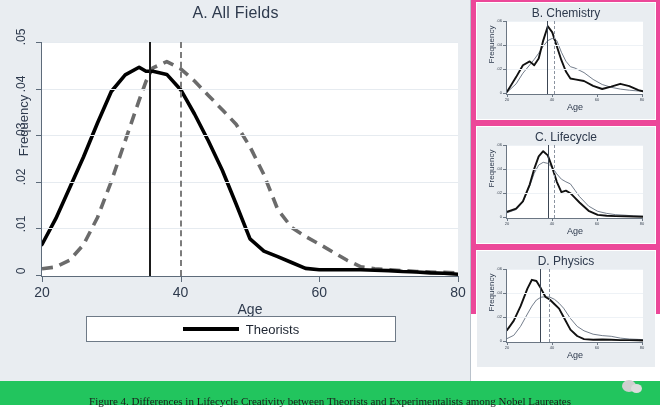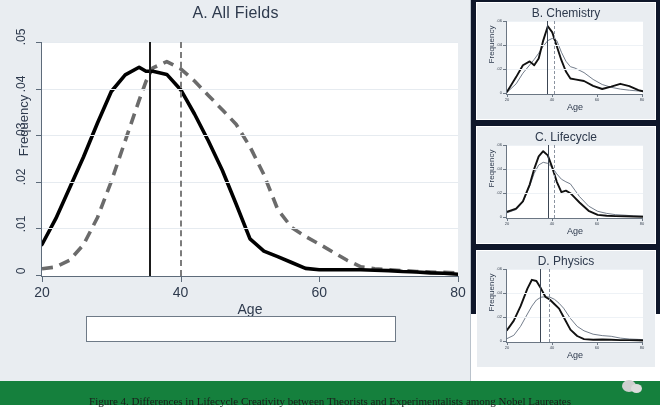--- a/index.html
+++ b/index.html
@@ -5,21 +5,21 @@
   html,body{margin:0;padding:0;}
   body{
     width:660px;height:417px;
     background:#ffffff;
     font-family:"Liberation Sans", sans-serif;
     overflow:hidden;
     position:relative;
   }
   .figure{
     position:absolute;left:0;top:0;width:660px;height:314px;
-    background:#0f172a;
+    background:#ec4899;
     box-sizing:border-box;
   }
   
   .main-panel{
     position:absolute;left:0;top:0;width:471px;height:381px;
     background:#e9edf1;
     box-sizing:border-box;
     border-right:1px solid #b9c2cb;
   }
   .main-title{
@@ -111,21 +111,21 @@
   }
   .sylabel-rot{
     position:absolute;left:-16px;top:37px;width:60px;text-align:center;
     font-size:8px;color:#2e3a4d;
     transform:rotate(-90deg);transform-origin:50% 50%;
   }
   .svline-solid{position:absolute;width:1px;background:#3c4654;}
   .svline-dashed{position:absolute;width:0;border-left:1px dashed #8b93a0;}
   
   .caption-area{
-    position:absolute;left:0;top:381px;width:660px;height:24px;background:#15803d;
+    position:absolute;left:0;top:381px;width:660px;height:24px;background:#22c55e;
   }
   .caption{
     position:absolute;left:0;top:14px;width:660px;text-align:center;
     font-family:"Liberation Serif", serif;
     font-size:11px;color:#1b1b1b;
   }
   .watermark{
     position:absolute;right:16px;top:378px;
     display:flex;align-items:center;gap:6px;
     color:#c9c9c9;font-size:17px;
@@ -203,20 +203,24 @@
     <div class="xtick" style="left:458px"></div>
 
     <div class="xtlabel" style="left:42px">20</div>
     <div class="xtlabel" style="left:180.6px">40</div>
     <div class="xtlabel" style="left:319.3px">60</div>
     <div class="xtlabel" style="left:458px">80</div>
 
     <div class="xaxis-title">Age</div>
 
     <div class="legend">
+      <div class="leg-item">
+        <span class="leg-solid"></span>
+        <span class="leg-text">Theorists</span>
+      </div>
     </div>
   </div>
 
   <div class="side">
 
     <div class="spanel p1">
       <div class="stitle">B. Chemistry</div>
       <div class="splot">
         <div class="sgrid" style="top:0px"></div>
         <div class="sgrid" style="top:24px"></div>

